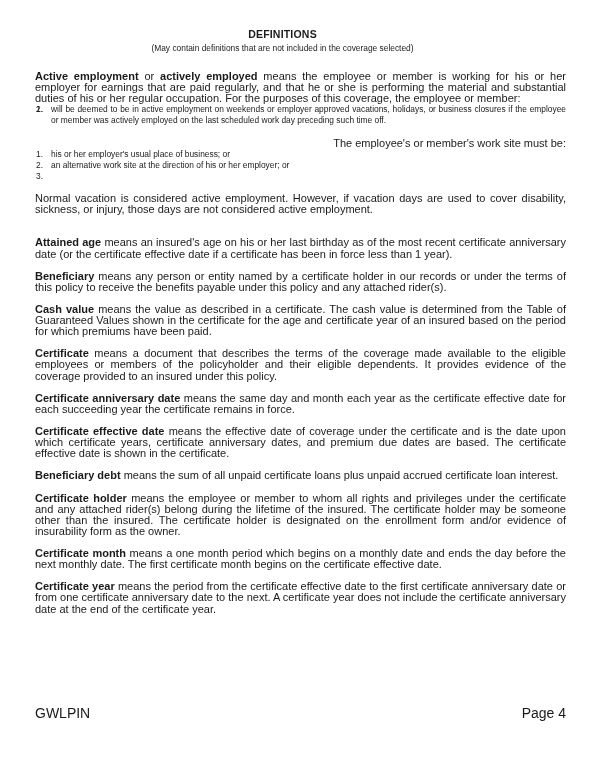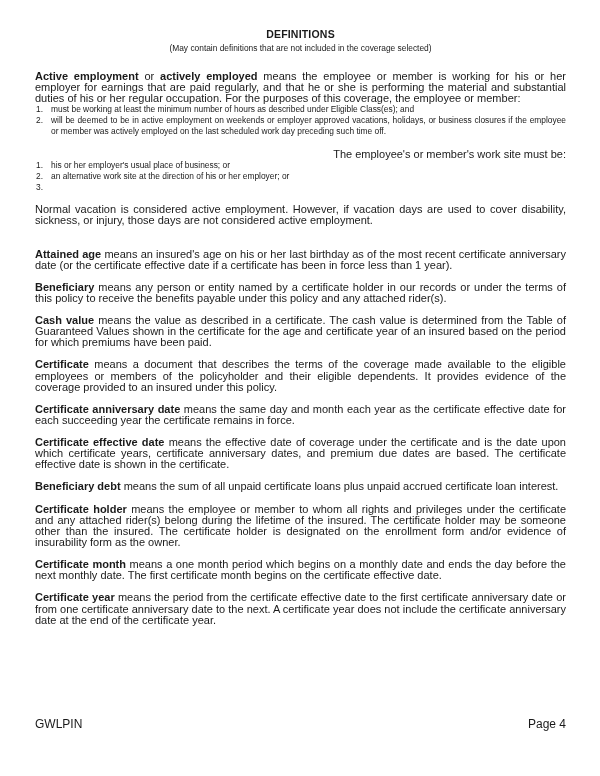--- a/index.html
+++ b/index.html
@@ -21,21 +21,21 @@
     position: absolute;
     left: 0; top: 0;
     width: 600px;
     height: 776px;
     box-sizing: border-box;
   }
 
   
   .title-block {
     position: absolute;
-    left: 35px;
+    left: 17px;
     top: 28px;
     width: 531px;
     text-align: center;
   }
   .doc-title {
     font-size: 10.5px;
     font-weight: bold;
     letter-spacing: 0.2px;
     line-height: 13px;
     margin: 0;
@@ -98,43 +98,42 @@
 
   
   .footer {
     position: absolute;
     left: 35px;
     top: 708px;
     width: 531px;
     display: flex;
     justify-content: space-between;
     align-items: flex-start;
-    font-size: 12px;
+    font-size: 14px;
     line-height: 11px;
-    margin-top: 11px;
   }
   .footer-left { text-align: left; }
   .footer-right { text-align: right; }
 </style>
 </head>
 <body>
 
 <div class="page">
 
   <div class="title-block">
     <div class="doc-title">DEFINITIONS</div>
     <div class="doc-subtitle">(May contain definitions that are not included in the coverage selected)</div>
   </div>
 
   <div class="body-area">
 
     <p class="para"><b class="term">Active employment</b><span> or </span><b class="term">actively employed</b><span> means the employee or member is working for his or her employer for earnings that are paid regularly, and that he or she is performing the material and substantial duties of his or her regular occupation. For the purposes of this coverage, the employee or member:</span></p>
 
     <ol class="numlist">
-      <li class="left"><span class="num">1.</span><span>must be working at least the minimum number of hours as described under Eligible Class(es); and</span></li>
+      <li class="left"><span class="num">1.</span></li>
       <li><span class="num">2.</span><span>will be deemed to be in active employment on weekends or employer approved vacations, holidays, or business closures if the employee or member was actively employed on the last scheduled work day preceding such time off.</span></li>
     </ol>
 
     <div class="gap"></div>
 
     <p class="para left">The employee's or member's work site must be:</p>
     <ol class="numlist">
       <li class="left"><span class="num">1.</span><span>his or her employer's usual place of business; or</span></li>
       <li class="left"><span class="num">2.</span><span>an alternative work site at the direction of his or her employer; or</span></li>
       <li class="left"><span class="num">3.</span></li>

